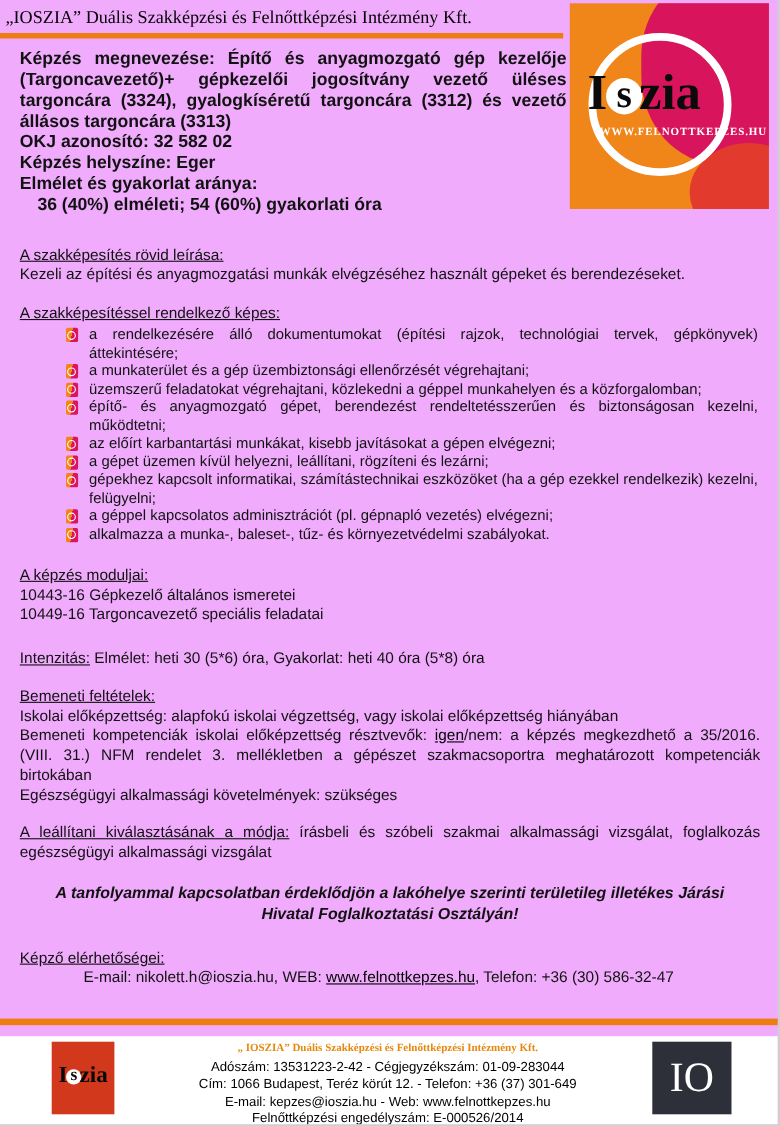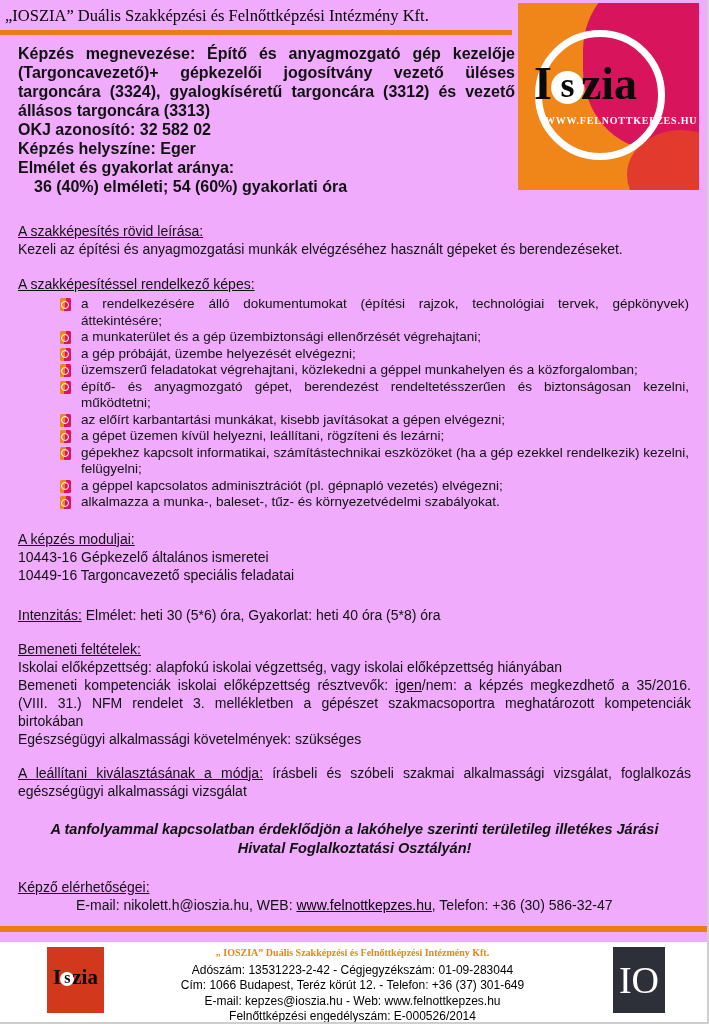--- a/index.html
+++ b/index.html
@@ -115,21 +115,21 @@
     display:flex; align-items:center; justify-content:center; margin-top:20px;
     font-family:"Liberation Serif", serif; font-weight:bold;
     font-size:21px; color:#0a0a0a; line-height:1;
   }
   .flogo-disc {
     width:14px; height:14px; background:#fff; border-radius:50%;
     display:flex; align-items:center; justify-content:center; margin:3px -2px 0 -1px;
   }
   .flogo-disc .s { font-size:16px; line-height:1; margin-top:-2px; }
   .flogo-right {
-    position:absolute; right:44px; top:5px; width:52px; height:66px;
+    position:absolute; right:44px; top:5px; width:72px; height:66px;
     background:#2e3039; color:#fff;
     font-family:"Liberation Serif", serif; font-size:38px;
     display:flex; align-items:center; justify-content:center;
   }
   .footer-center {
     position:absolute; left:112px; right:116px; top:3px;
     text-align:center; font-size:12px; line-height:15.5px; color:#000;
   }
   .footer-title {
     color:#e6880e; font-weight:bold;
@@ -180,24 +180,20 @@
         <li>
             <span class="bullet-ico"></span>
             <span class="txt">a rendelkezésére álló dokumentumokat (építési rajzok, technológiai tervek, gépkönyvek) áttekintésére;</span>
           </li>
         <li>
             <span class="bullet-ico"></span>
             <span class="txt">a munkaterület és a gép üzembiztonsági ellenőrzését végrehajtani;</span>
           </li>
         <li>
             <span class="bullet-ico"></span>
-            <span class="txt">a gép próbáját, üzembe helyezését elvégezni;</span>
-          </li>
-        <li>
-            <span class="bullet-ico"></span>
             <span class="txt">üzemszerű feladatokat végrehajtani, közlekedni a géppel munkahelyen és a közforgalomban;</span>
           </li>
         <li>
             <span class="bullet-ico"></span>
             <span class="txt">építő- és anyagmozgató gépet, berendezést rendeltetésszerűen és biztonságosan kezelni, működtetni;</span>
           </li>
         <li>
             <span class="bullet-ico"></span>
             <span class="txt">az előírt karbantartási munkákat, kisebb javításokat a gépen elvégezni;</span>
           </li>

